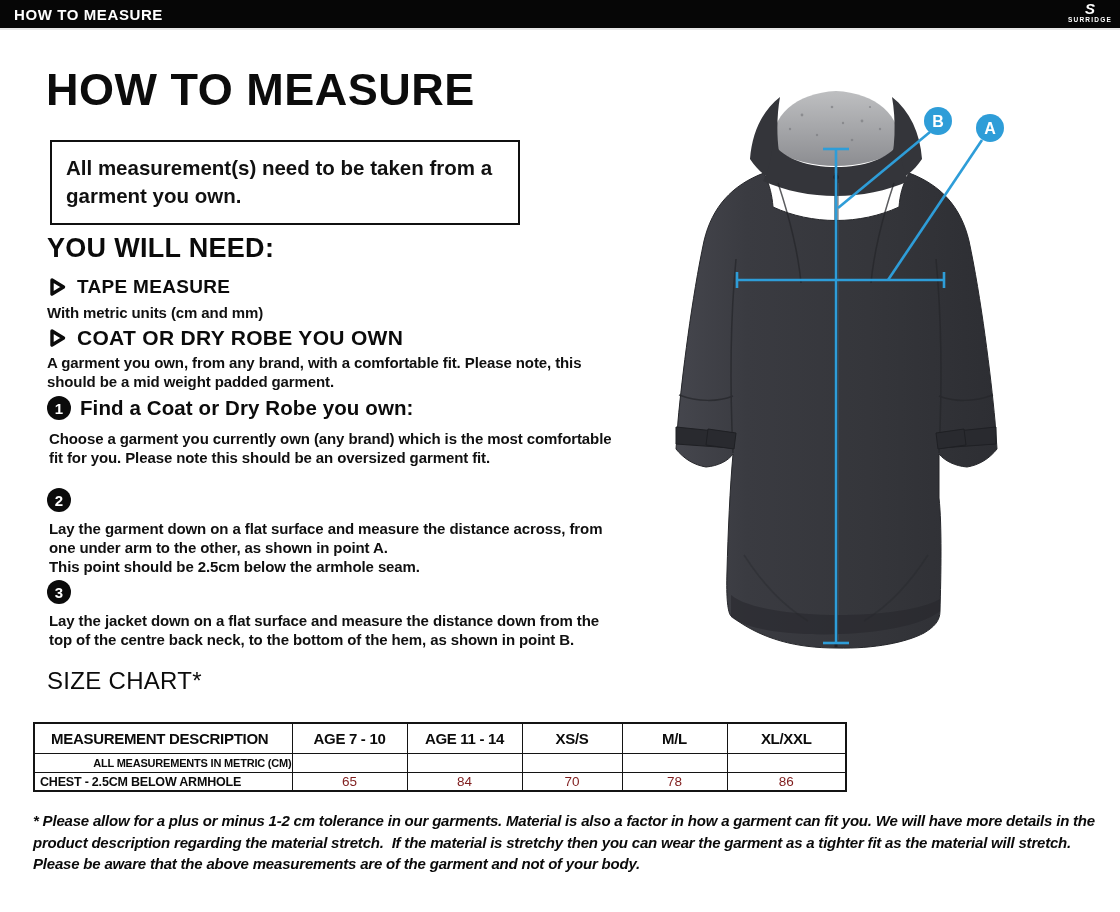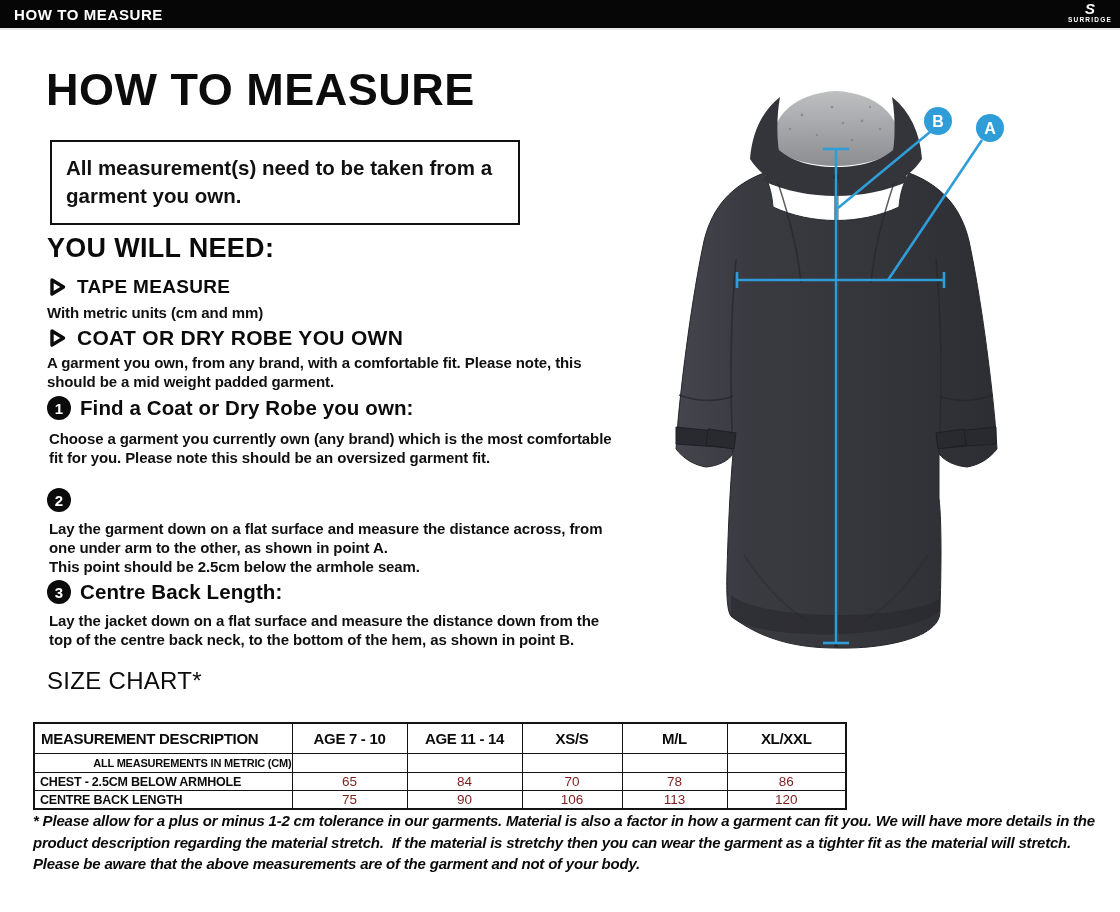--- a/index.html
+++ b/index.html
@@ -38,21 +38,21 @@
 
   .sc-heading{position:absolute;left:47px;top:666px;display:flex;align-items:flex-end;gap:8px;}
   .sc-main{font-size:24px;font-weight:400;letter-spacing:.3px;line-height:30px;}
   .sc-sub{font-size:15px;font-weight:900;padding-bottom:2px;}
 
   
   .size-table{position:absolute;left:33px;top:722px;width:812px;border-collapse:collapse;table-layout:fixed;}
   .size-table th,.size-table td{border:1.6px solid #141414;padding:0;}
   .size-table{border:2.2px solid #141414;}
   .size-table th{height:29px;font-size:15px;font-weight:bold;letter-spacing:-.3px;text-align:center;}
-  .size-table th.first{text-align:left;padding-left:6px;}
+  .size-table th.first{text-align:left;padding-left:16px;}
   .row-metric td{height:18px;font-size:11px;font-weight:bold;text-align:right;letter-spacing:-.2px;}
   .row-data td.lbl{height:17px;font-size:12.5px;font-weight:bold;text-align:left;padding-left:5px;letter-spacing:-.2px;}
   .row-data td.val{font-size:13.5px;font-weight:normal;text-align:center;color:#7f1d1d;}
 
   .footnote{position:absolute;left:33px;top:810px;width:1070px;font-size:15px;font-weight:bold;
     font-style:italic;line-height:21.5px;letter-spacing:-.2px;white-space:pre-wrap;color:#0a0a0a;}
 
   
   .diagram{position:absolute;left:612px;top:55px;width:500px;height:660px;}
   .blue-line{stroke:#2E9DD8;stroke-width:2.6;fill:none;}
@@ -99,21 +99,20 @@
 <div class="body-text" style="left:49px;top:429px;width:572px;">Choose a garment you currently own (any brand) which is the most comfortable fit for you. Please note this should be an oversized garment fit.</div>
 
 <div class="step-head" style="left:47px;top:488px;">
   <span class="badge">2</span>
 </div>
 <div class="body-text pre" style="left:49px;top:519px;width:580px;">Lay the garment down on a flat surface and measure the distance across, from one under arm to the other, as shown in point A.
 This point should be 2.5cm below the armhole seam.</div>
 
 <div class="step-head" style="left:47px;top:580px;">
   <span class="badge">3</span>
-  <span class="step-title">Centre Back Length:</span>
 </div>
 <div class="body-text" style="left:49px;top:611px;width:572px;">Lay the jacket down on a flat surface and measure the distance down from the top of the centre back neck, to the bottom of the hem, as shown in point B.</div>
 
 <div class="sc-heading">
   <span class="sc-main">SIZE CHART*</span>
 </div>
 
 <table class="size-table">
   <colgroup>
     <col style="width:258px">
@@ -140,28 +139,20 @@
     <td></td>
     <td></td>
   </tr>
   <tr class="row-data">
     <td class="lbl">CHEST - 2.5CM BELOW ARMHOLE</td>
     <td class="val">65</td>
     <td class="val">84</td>
     <td class="val">70</td>
     <td class="val">78</td>
     <td class="val">86</td>
-  </tr>
-  <tr class="row-data">
-    <td class="lbl">CENTRE BACK LENGTH</td>
-    <td class="val">75</td>
-    <td class="val">90</td>
-    <td class="val">106</td>
-    <td class="val">113</td>
-    <td class="val">120</td>
   </tr>
 </tbody>
   </table>
 
 <div class="footnote">* Please allow for a plus or minus 1-2 cm tolerance in our garments. Material is also a factor in how a garment can fit you. We will have more details in the product description regarding the material stretch.  If the material is stretchy then you can wear the garment as a tighter fit as the material will stretch.  Please be aware that the above measurements are of the garment and not of your body.</div>
 
 <svg class="diagram" viewBox="0 0 500 660">
   <defs>
     <linearGradient id="gBody" x1="0" y1="0" x2="1" y2="0">
       <stop offset="0" stop-color="#45464D"></stop>

